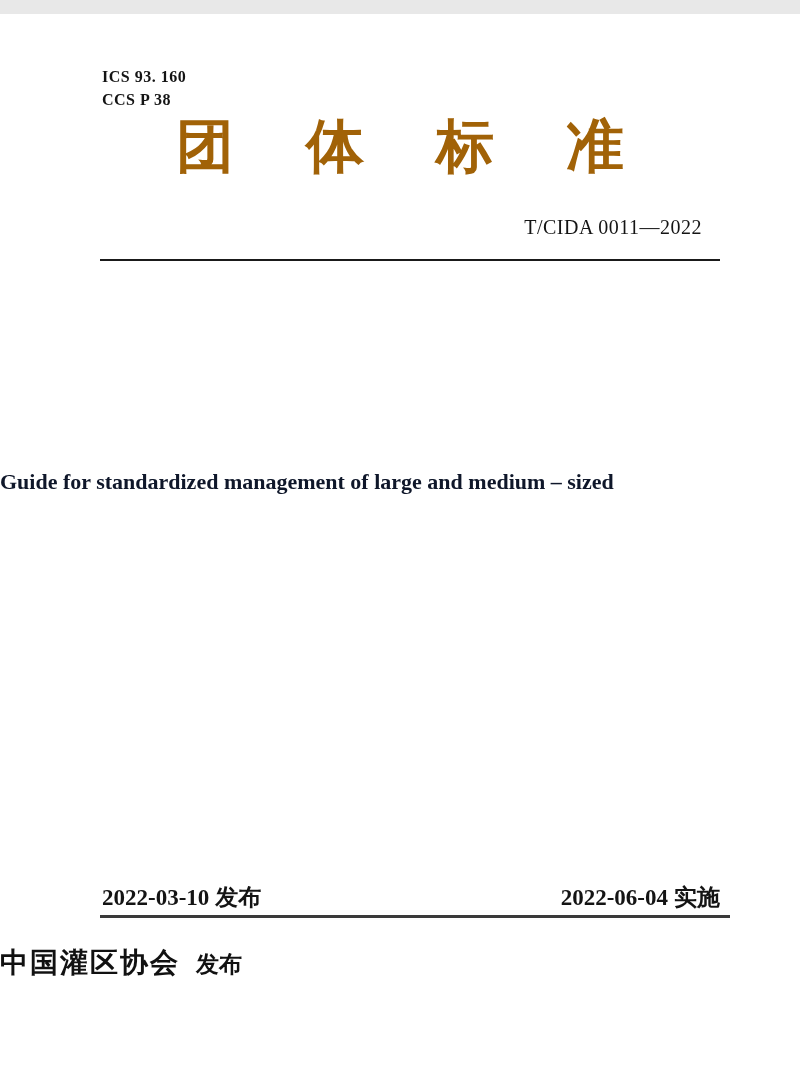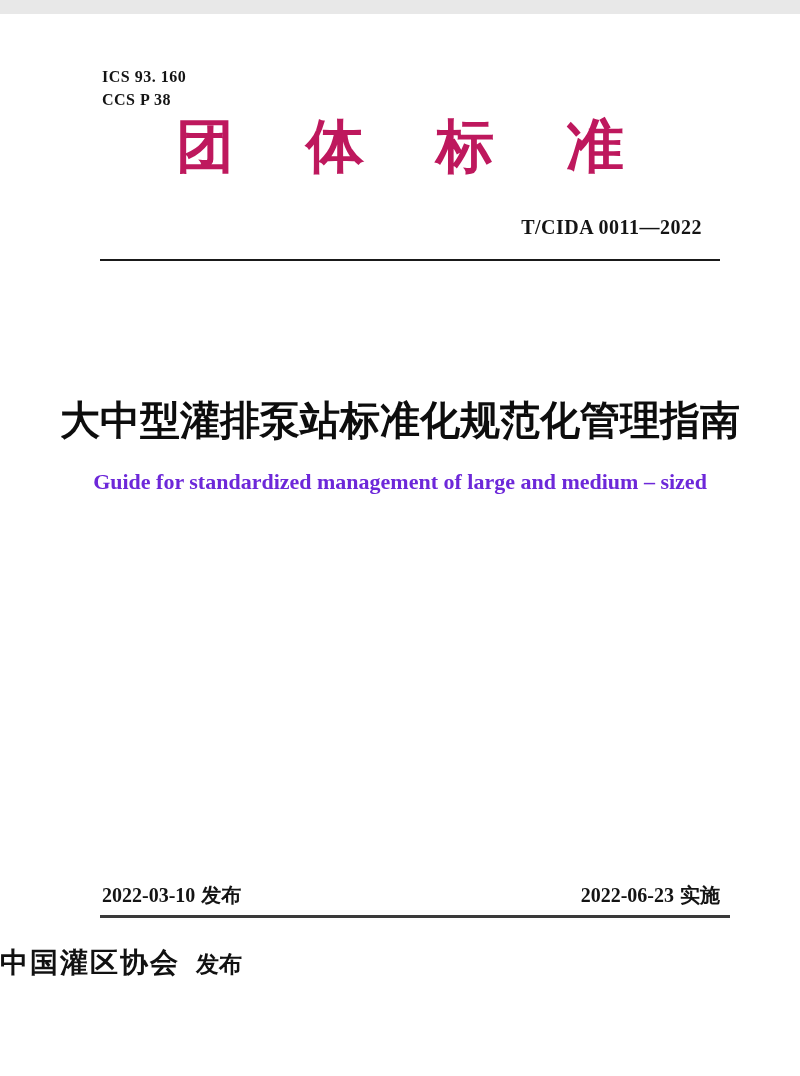--- a/index.html
+++ b/index.html
@@ -34,29 +34,29 @@
     left: 0;
     width: 800px;
     padding-left: 72px;
     text-align: center;
     font-family: "Liberation Sans", sans-serif;
     font-weight: 600;
     font-size: 58px;
     line-height: 66px;
     letter-spacing: 72px;
     white-space: nowrap;
-    color: #be185d;
+    color: #a16207;
   }
 
   .standard-code {
     position: absolute;
     top: 202px;
     right: 98px;
     font-family: "Liberation Serif", serif;
-    font-weight: bold;
+    font-weight: normal;
     font-size: 20px;
     letter-spacing: 0.5px;
     color: #141414;
   }
 
   .rule-top {
     position: absolute;
     left: 100px;
     top: 245px;
     width: 620px;
@@ -76,38 +76,37 @@
     line-height: 48px;
     white-space: nowrap;
     color: #0d0d0d;
   }
 
   .title-en {
     position: absolute;
     top: 451px;
     left: 0;
     width: 800px;
-    text-align: center;
     font-family: "Liberation Serif", serif;
     font-weight: bold;
     font-size: 22px;
     line-height: 33px;
-    color: #6d28d9;
+    color: #0f172a;
   }
 
   .dates-row {
     position: absolute;
     top: 868px;
     left: 102px;
     width: 618px;
     display: flex;
     justify-content: space-between;
     font-family: "Liberation Serif", serif;
     font-weight: bold;
-    font-size: 20px;
+    font-size: 23px;
     color: #141414;
     white-space: nowrap;
   }
   .dates-row .date-label { margin-left: 6px; }
 
   .rule-bottom {
     position: absolute;
     left: 100px;
     top: 901px;
     width: 630px;
@@ -138,32 +137,31 @@
     <div>ICS 93. 160</div>
     <div>CCS P 38</div>
   </div>
 
   <div class="standard-type">团体标准</div>
 
   <div class="standard-code">T/CIDA 0011—2022</div>
 
   <div class="rule-top"></div>
 
-  <div class="title-zh">大中型灌排泵站标准化规范化管理指南</div>
 
   <div class="title-en">
     <div>Guide for standardized management of large and medium – sized</div>
   </div>
 
   <div class="dates-row">
     <div>
       <span>2022-03-10</span><span class="date-label">发布</span>
     </div>
     <div>
-      <span>2022-06-23</span><span class="date-label">实施</span>
+      <span>2022-06-04</span><span class="date-label">实施</span>
     </div>
   </div>
 
   <div class="rule-bottom"></div>
 
   <div class="publisher-line">
     <span class="publisher-name">中国灌区协会</span><span class="publisher-action">发布</span>
   </div>
 
 </div>

